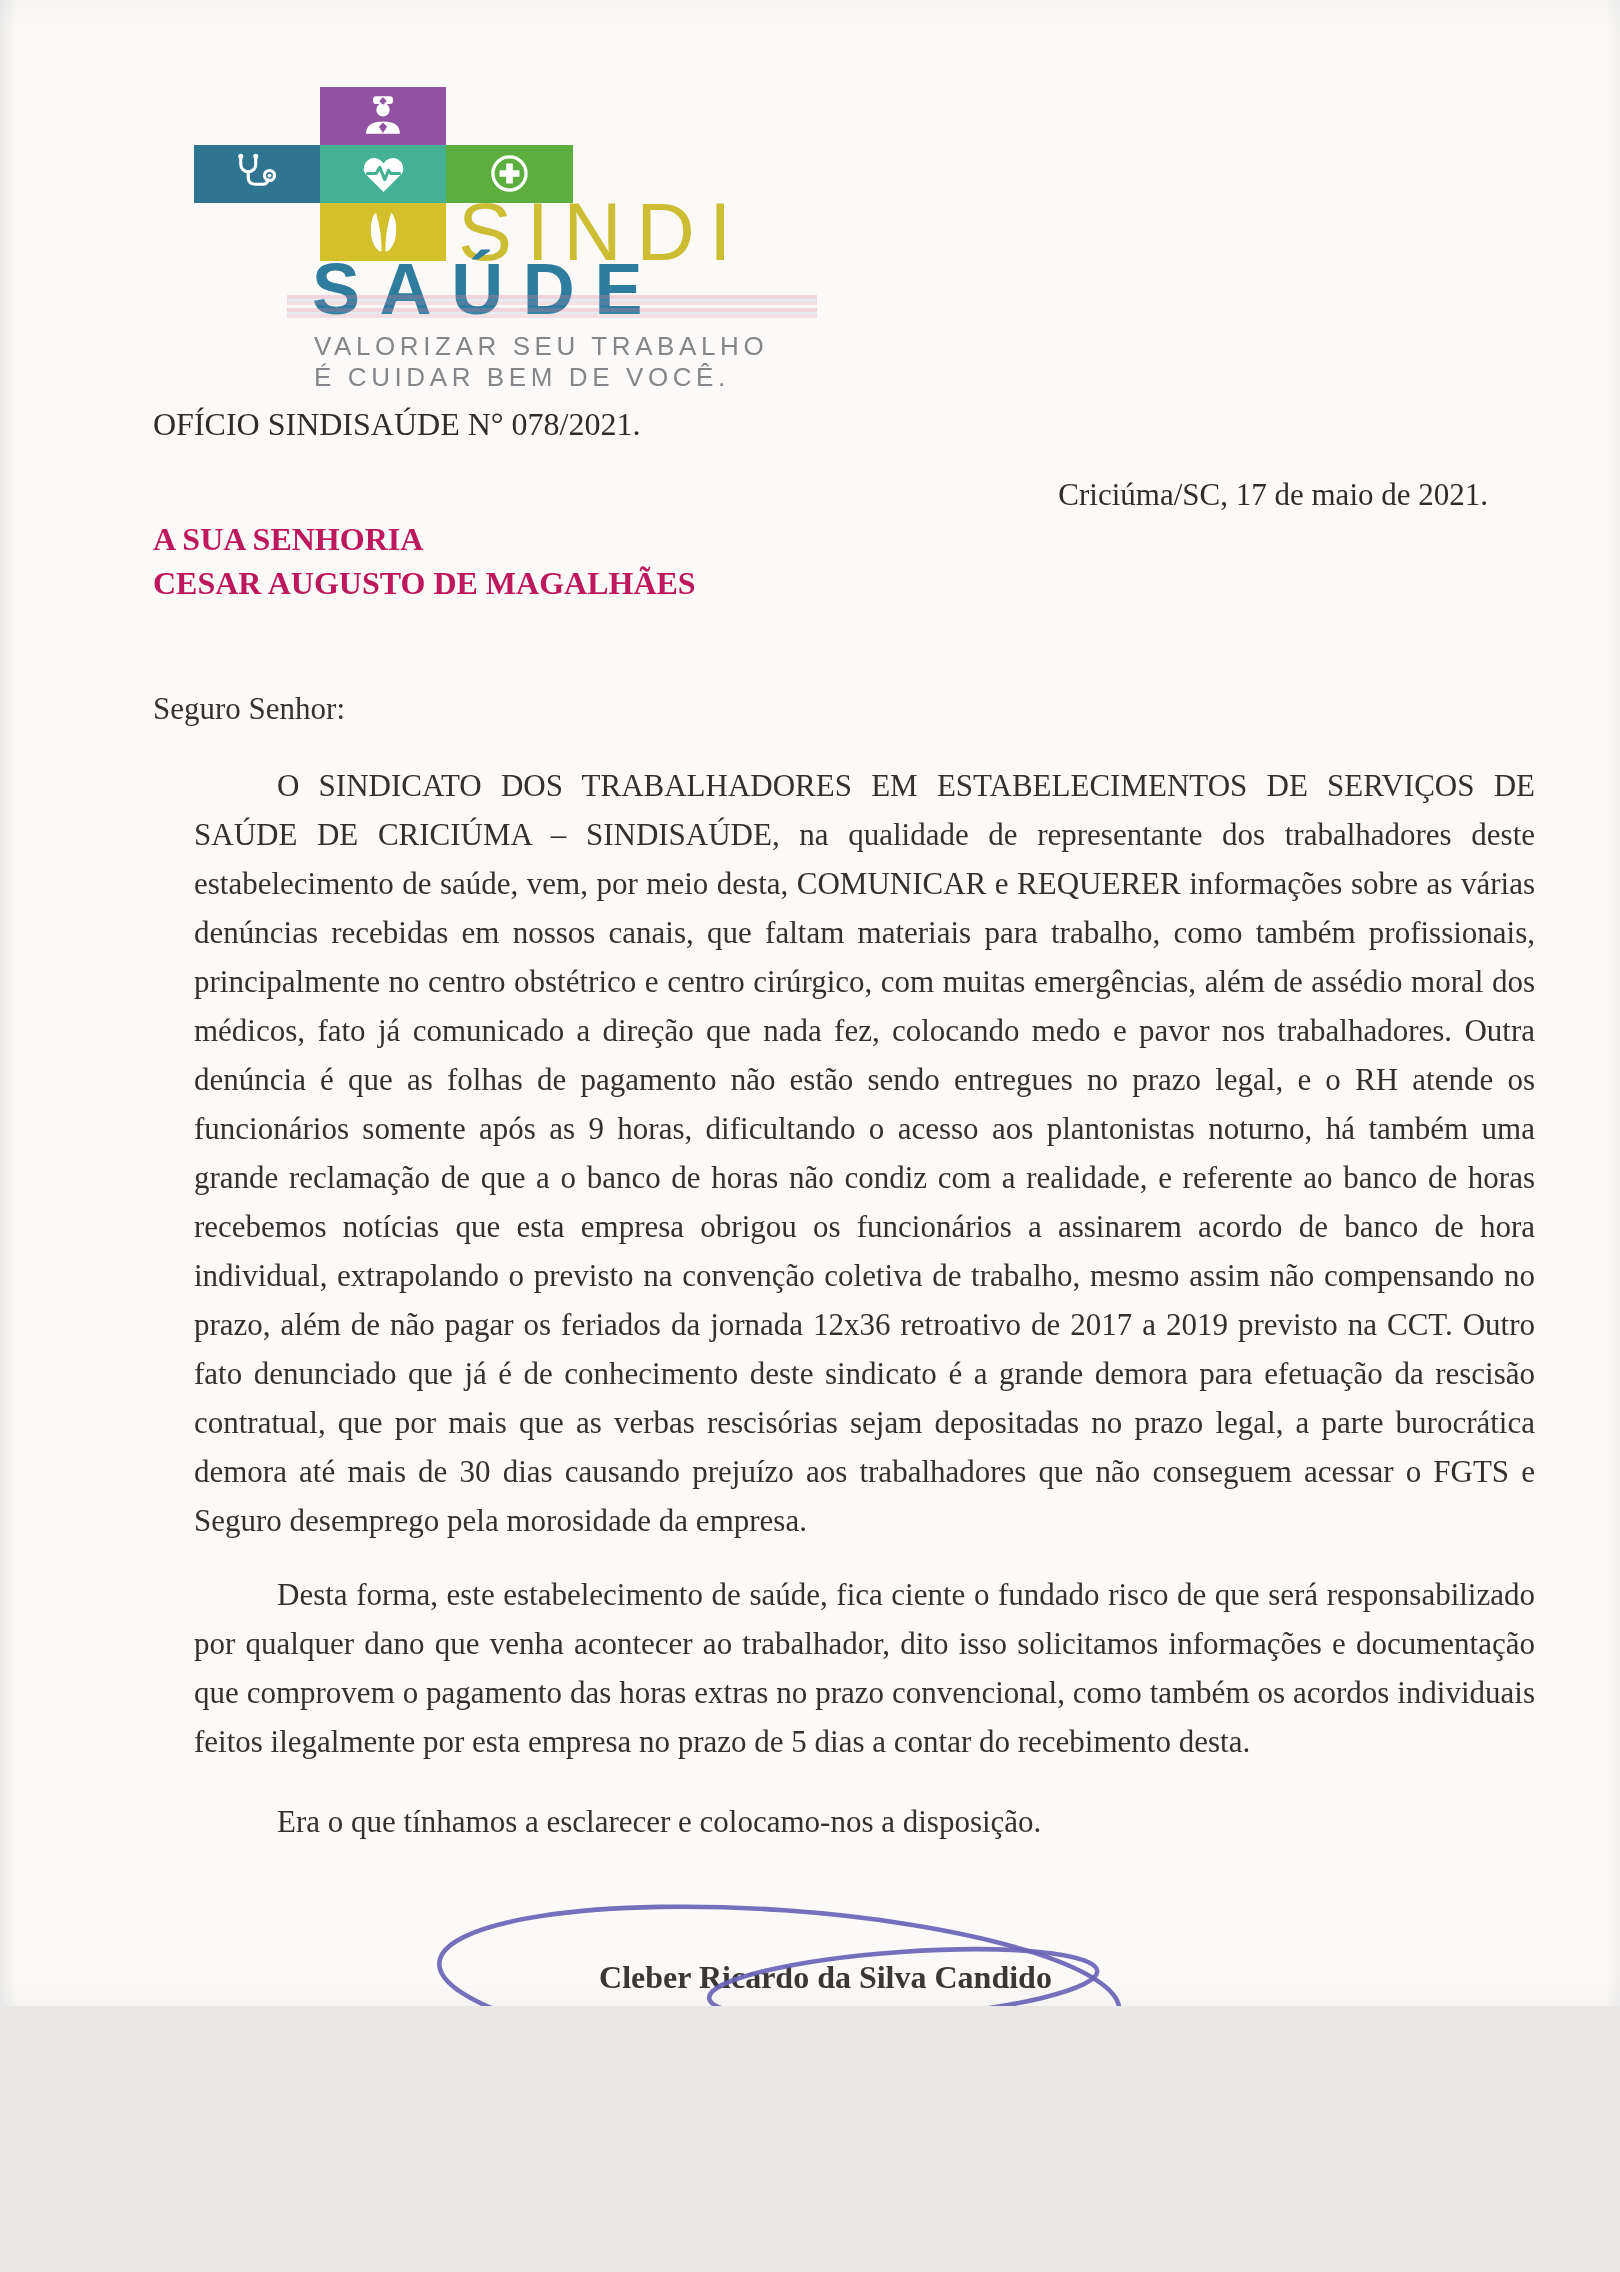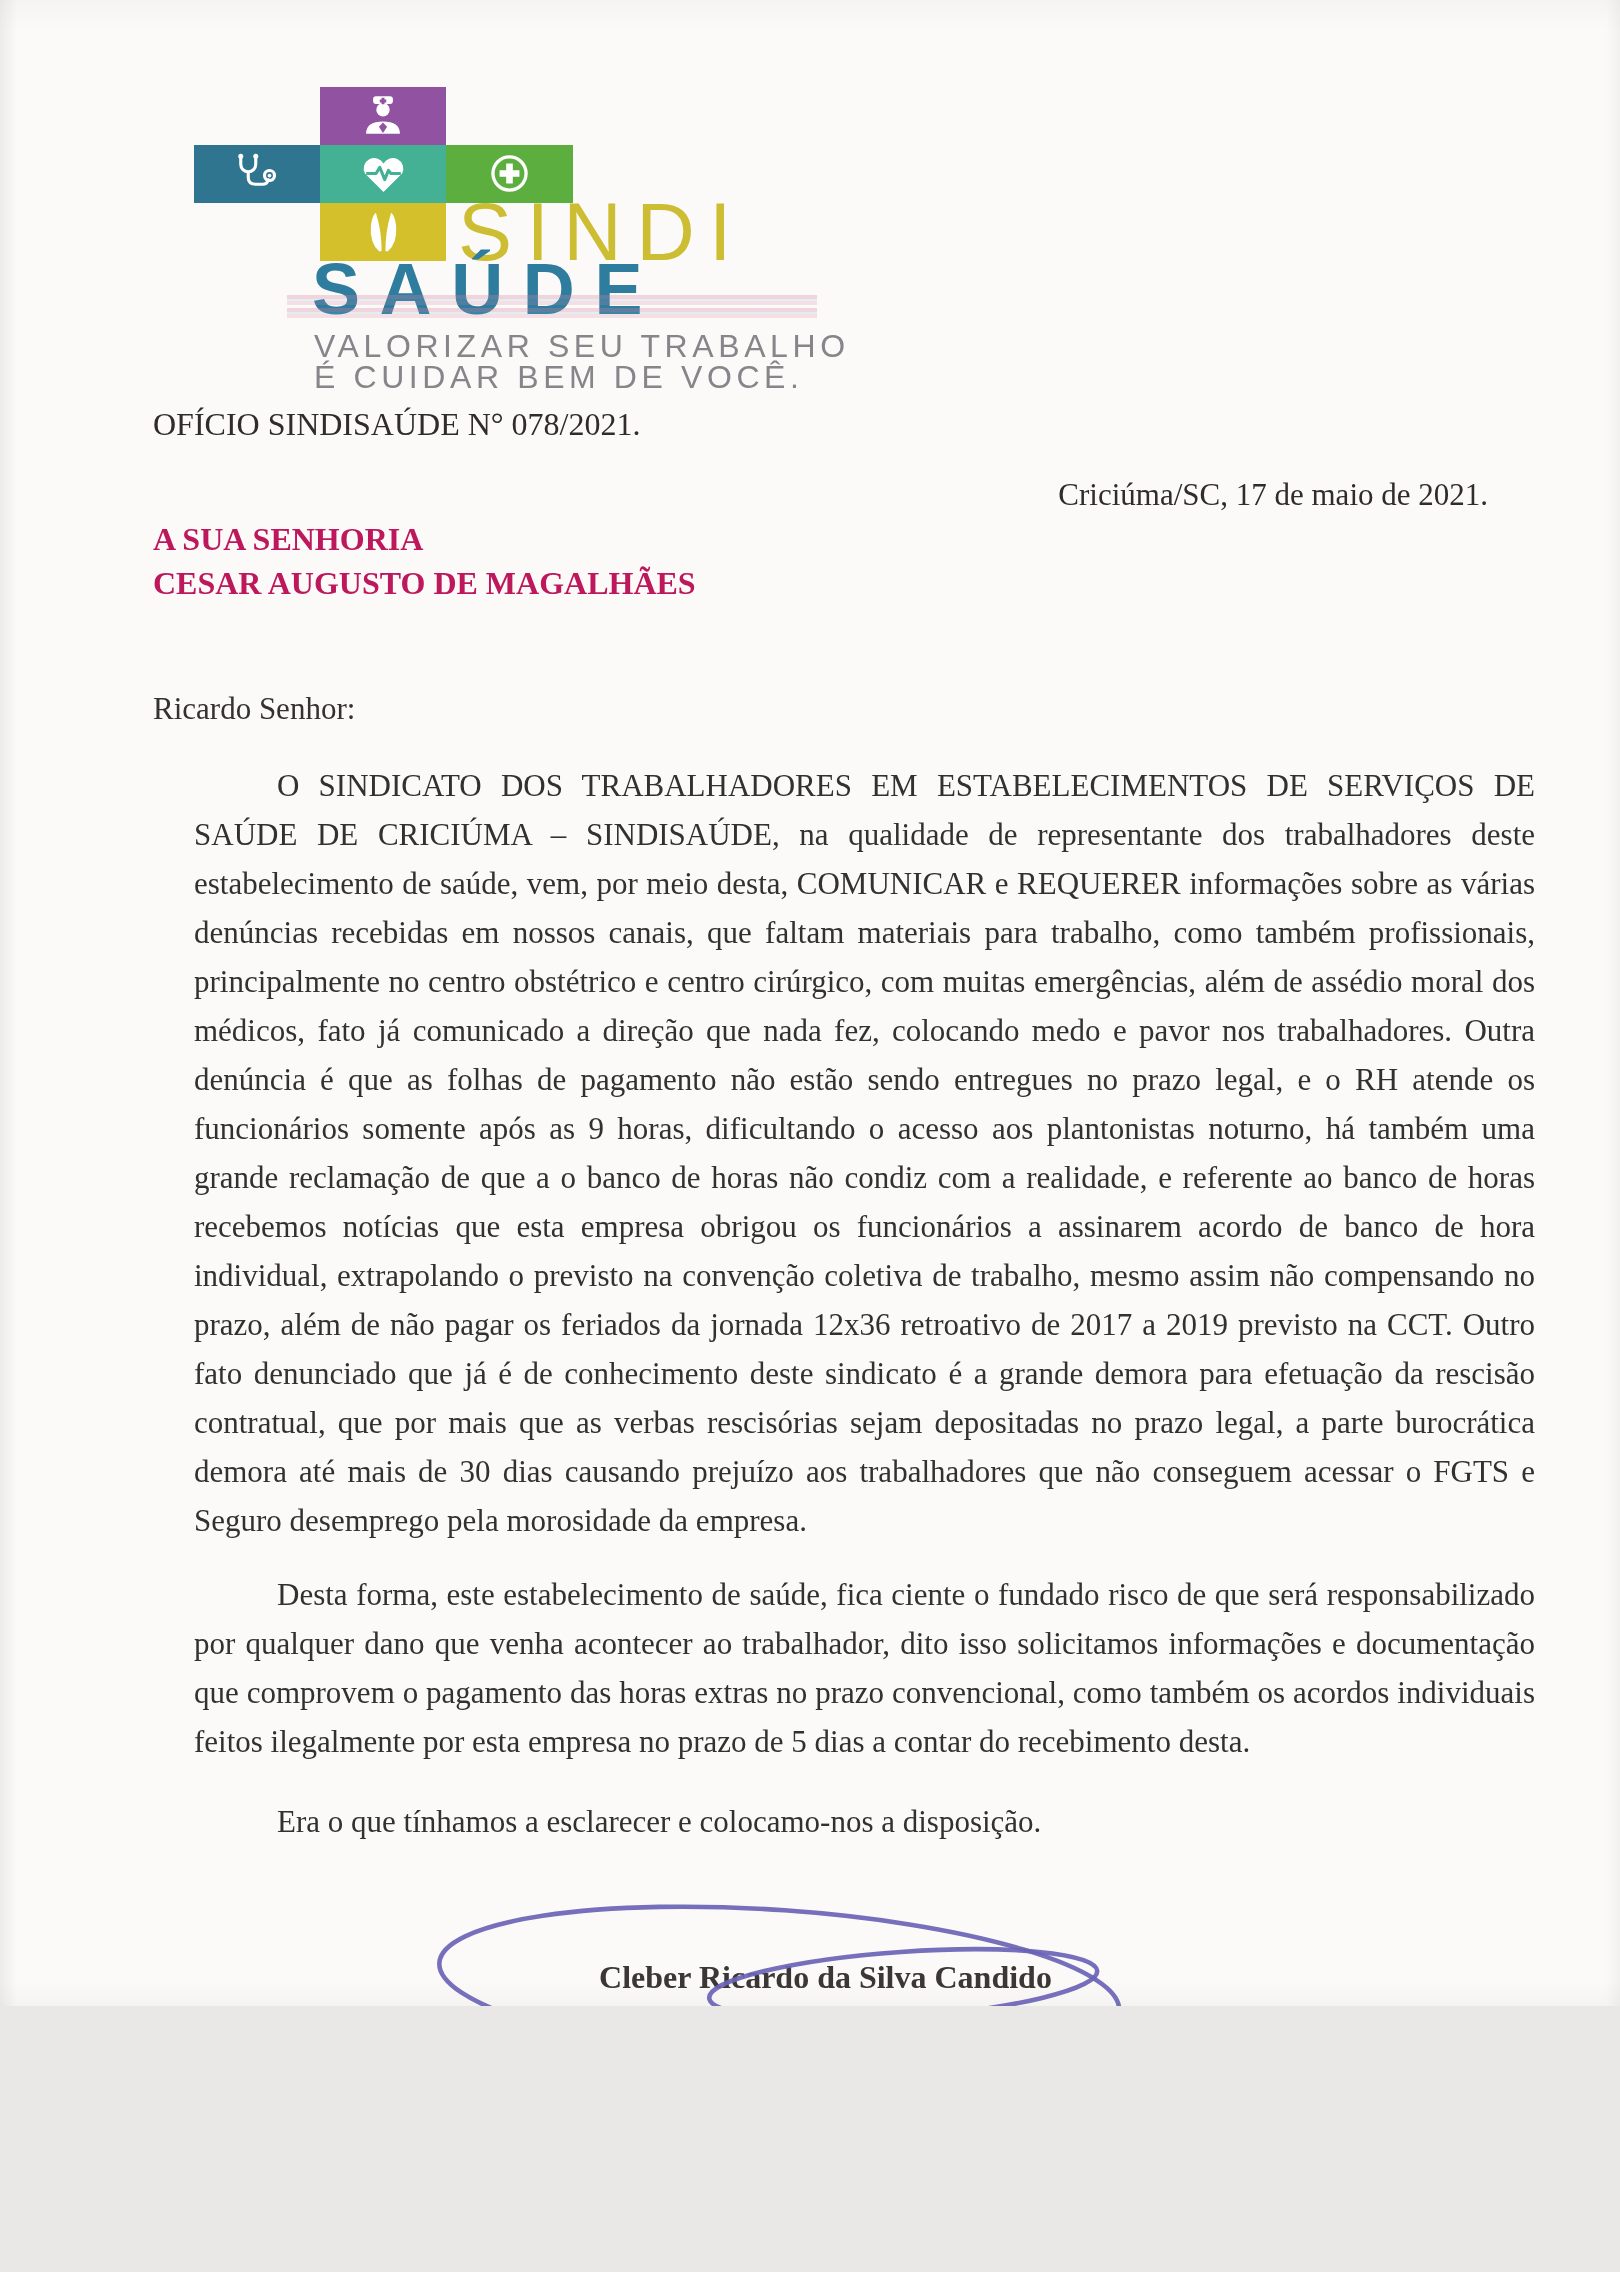--- a/index.html
+++ b/index.html
@@ -47,21 +47,21 @@
     background:repeating-linear-gradient(180deg,
       rgba(216,127,159,.55) 0 3.9px,
       rgba(110,180,214,.30) 3.9px 5.9px,
       rgba(216,127,159,.40) 5.9px 9.8px,
       rgba(255,255,255,0) 9.8px 13px);
     opacity:.55;pointer-events:none;
   }
   .tagline{
     position:absolute;left:314px;top:331px;
     font-family:"Liberation Sans",sans-serif;
-    font-size:32px;line-height:31px;letter-spacing:4.6px;
+    font-size:26px;line-height:31px;letter-spacing:4.6px;
     color:#85858a;white-space:nowrap;
   }
 
   
   .ref{position:absolute;left:153px;top:406px;font-size:32px;color:#2f2c2b;white-space:nowrap;}
   .date{position:absolute;left:153px;top:477px;width:1335px;text-align:right;font-size:31px;color:#2f2c2b;}
   .recipient{position:absolute;left:153px;top:517px;font-size:32px;line-height:44px;font-weight:700;color:#be185d;}
   .salutation{position:absolute;left:153px;top:691px;font-size:31px;}
   .letter-body{
     position:absolute;left:147px;top:761px;width:1341px;
@@ -153,21 +153,21 @@
   </div>
 
   <div class="ref">OFÍCIO SINDISAÚDE N° 078/2021.</div>
   <div class="date">Criciúma/SC, 17 de maio de 2021.</div>
 
   <div class="recipient">
     <div>A SUA SENHORIA</div>
     <div>CESAR AUGUSTO DE MAGALHÃES</div>
   </div>
 
-  <div class="salutation">Ricardo Senhor:</div>
+  <div class="salutation">Seguro Senhor:</div>
 
   <div class="letter-body">
     <p>O SINDICATO DOS TRABALHADORES EM ESTABELECIMENTOS DE SERVIÇOS DE SAÚDE DE CRICIÚMA – SINDISAÚDE, na qualidade de representante dos trabalhadores deste estabelecimento de saúde, vem, por meio desta, COMUNICAR e REQUERER informações sobre as várias denúncias recebidas em nossos canais, que faltam materiais para trabalho, como também profissionais, principalmente no centro obstétrico e centro cirúrgico, com muitas emergências, além de assédio moral dos médicos, fato já comunicado a direção que nada fez, colocando medo e pavor nos trabalhadores. Outra denúncia é que as folhas de pagamento não estão sendo entregues no prazo legal, e o RH atende os funcionários somente após as 9 horas, dificultando o acesso aos plantonistas noturno, há também uma grande reclamação de que a o banco de horas não condiz com a realidade, e referente ao banco de horas recebemos notícias que esta empresa obrigou os funcionários a assinarem acordo de banco de hora individual, extrapolando o previsto na convenção coletiva de trabalho, mesmo assim não compensando no prazo, além de não pagar os feriados da jornada 12x36 retroativo de 2017 a 2019 previsto na CCT. Outro fato denunciado que já é de conhecimento deste sindicato é a grande demora para efetuação da rescisão contratual, que por mais que as verbas rescisórias sejam depositadas no prazo legal, a parte burocrática demora até mais de 30 dias causando prejuízo aos trabalhadores que não conseguem acessar o FGTS e Seguro desemprego pela morosidade da empresa.</p>
     <p>Desta forma, este estabelecimento de saúde, fica ciente o fundado risco de que será responsabilizado por qualquer dano que venha acontecer ao trabalhador, dito isso solicitamos informações e documentação que comprovem o pagamento das horas extras no prazo convencional, como também os acordos individuais feitos ilegalmente por esta empresa no prazo de 5 dias a contar do recebimento desta.</p>
     <p>Era o que tínhamos a esclarecer e colocamo-nos a disposição.</p>
   </div>
 
   <div class="sig-name">Cleber Ricardo da Silva Candido</div>
   <div class="sig-title">Presidente</div>
 

